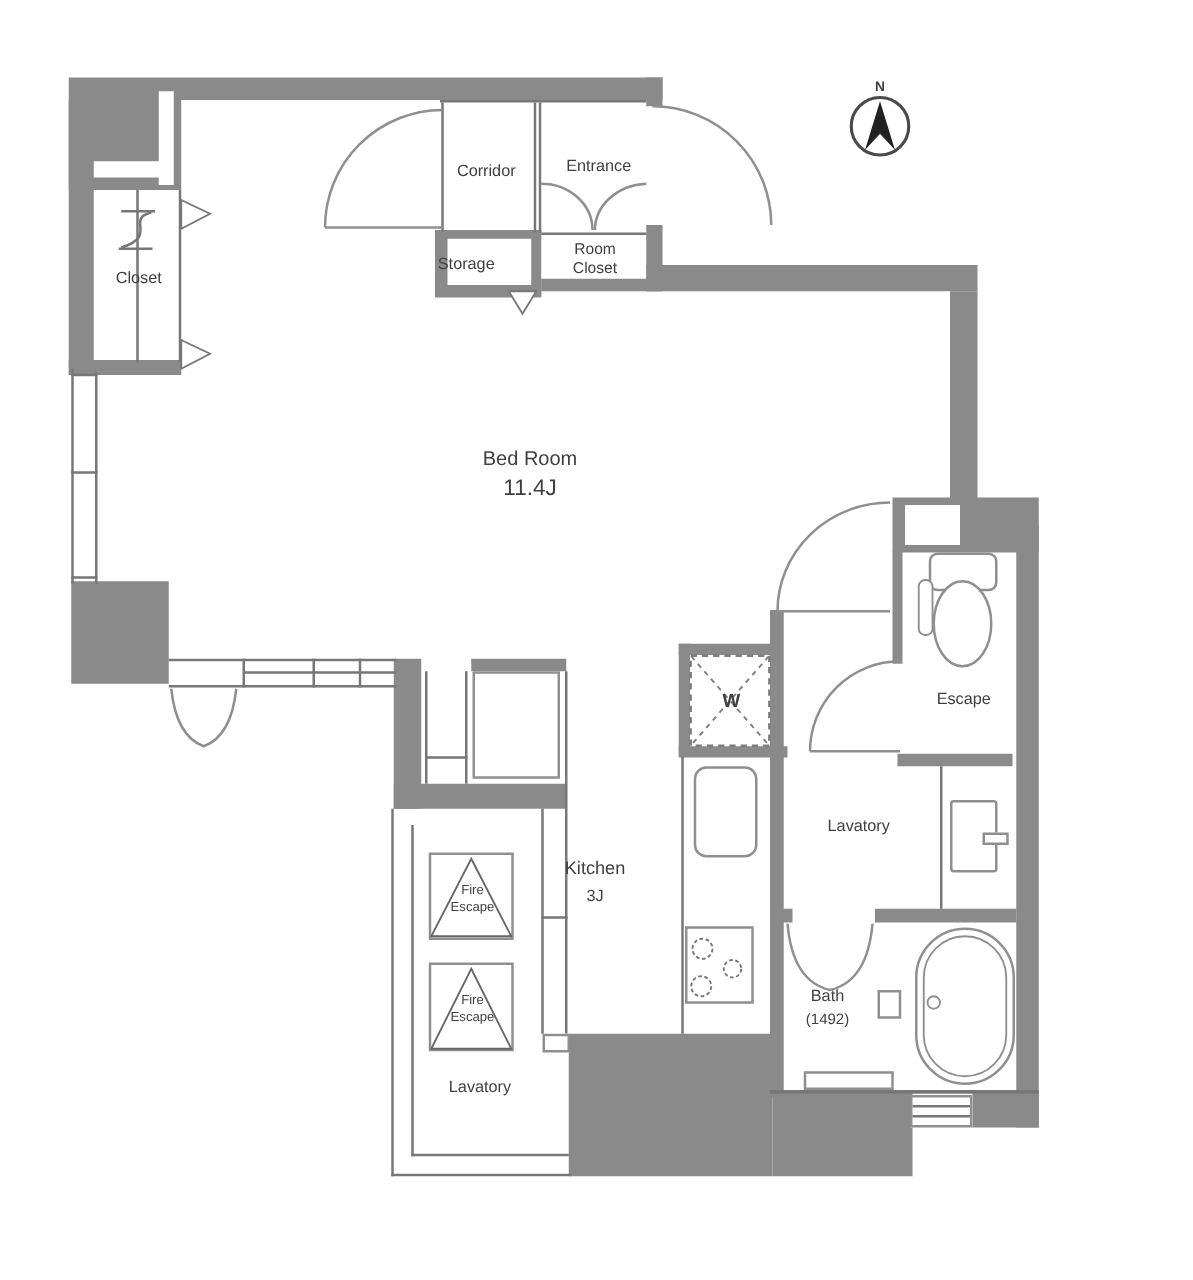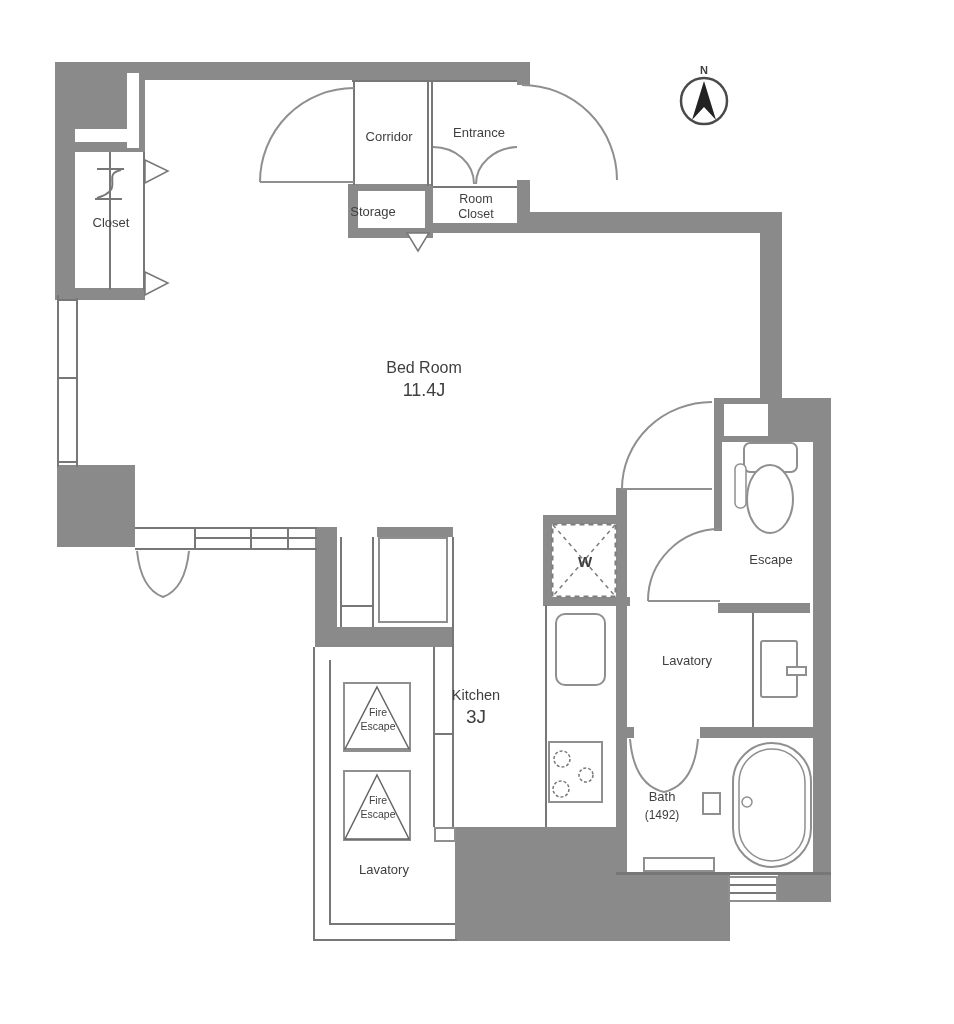--- a/index.html
+++ b/index.html
@@ -173,21 +173,21 @@
     <span style="display:block">Room</span>
     <span style="display:block">Closet</span>
   </div>
   <div class="lbl" style="left:111px;top:222px;font-size:13px">Closet</div>
   <div class="lbl" style="left:424px;top:379px;font-size:16px;line-height:22px">
     <span style="display:block">Bed Room</span>
     <span style="display:block;font-size:18px">11.4J</span>
   </div>
   <div class="lbl" style="left:476px;top:706px;font-size:14.5px;line-height:21px">
     <span style="display:block">Kitchen</span>
-    <span style="display:block;font-size:19px">3J</span>
+    <span style="display:block;font-size:13px">3J</span>
   </div>
   <div class="lbl" style="left:585px;top:561px;font-size:15px;font-weight:700">W</div>
   <div class="lbl" style="left:771px;top:559px;font-size:13px">Escape</div>
   <div class="lbl" style="left:687px;top:660px;font-size:13px">Lavatory</div>
   <div class="lbl" style="left:662px;top:806px;font-size:13px;line-height:19px">
     <span style="display:block">Bath</span>
     <span style="display:block;font-size:12px">(1492)</span>
   </div>
   <div class="lbl" style="left:378px;top:719px;font-size:10.5px;line-height:14px">
     <span style="display:block">Fire</span>

